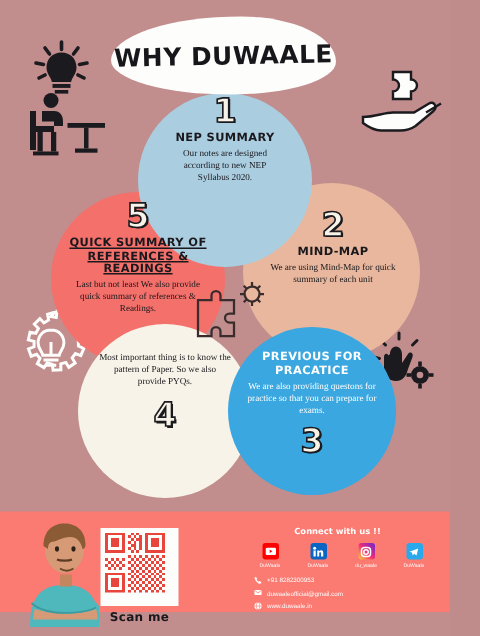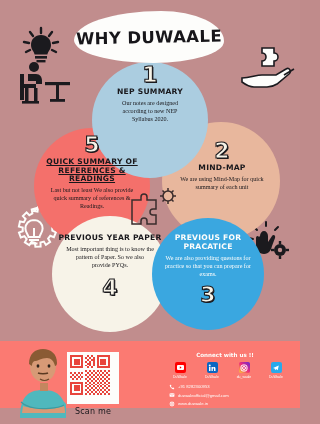--- a/index.html
+++ b/index.html
@@ -70,21 +70,21 @@
     position:absolute;left:0;top:341px;width:300px;height:67px;
     background:#fb7a72;z-index:8;
   }
   .footbar{position:absolute;left:0;top:408px;width:300px;height:16px;background:#c18d8d;z-index:8;}
 
   .person{position:absolute;left:14px;top:346px;width:58px;height:72px;z-index:9;}
   .qr-wrap{position:absolute;left:66px;top:352px;width:54px;height:62px;z-index:9;text-align:center;}
   .qr{width:46px;height:46px;background:#fdfdfb;padding:3px;margin:0 auto;}
   .qr svg{display:block;}
   .scan{
-    font-family:"DejaVu Sans",sans-serif;font-weight:400;
+    font-family:"DejaVu Sans",sans-serif;font-weight:700;
     font-size:8px;color:#19181c;margin-top:3px;letter-spacing:.2px;
   }
 
   .connect{
     position:absolute;left:160px;top:352px;width:130px;text-align:center;z-index:9;
     font-family:"DejaVu Sans",sans-serif;font-weight:700;font-size:5.6px;color:#fdfdfb;
   }
   .socials{position:absolute;left:168px;top:362px;width:120px;display:flex;justify-content:space-between;z-index:9;}
   .soc{width:24px;text-align:center;}
   .soc .ic{width:11px;height:11px;margin:0 auto;border-radius:2px;display:flex;align-items:center;justify-content:center;}
@@ -208,21 +208,20 @@
     <div class="body dark-txt" style="padding:0 6px;">We are using Mind-Map for quick summary of each unit</div>
   </div>
 
   <div class="sect s3">
     <div class="head light-txt">PREVIOUS FOR PRACATICE</div>
     <div class="body light-txt" style="padding:0 4px;">We are also providing questons for practice so that you can prepare for exams.</div>
     <div class="num" style="margin-top:6px;">3</div>
   </div>
 
   <div class="sect s4">
-    <div class="head dark-txt">PREVIOUS YEAR PAPER</div>
     <div class="body dark-txt" style="padding:0 8px;">Most important thing is to know the pattern of Paper. So we also provide PYQs.</div>
     <div class="num" style="margin-top:8px;">4</div>
   </div>
 
   <div class="sect s5">
     <div class="num">5</div>
     <div class="head dark-txt" style="padding:0 6px;text-decoration:underline;">QUICK SUMMARY OF REFERENCES &amp; READINGS</div>
     <div class="body dark-txt" style="padding:0 10px;">Last but not least We also provide quick summary of references &amp; Readings.</div>
   </div>
 

